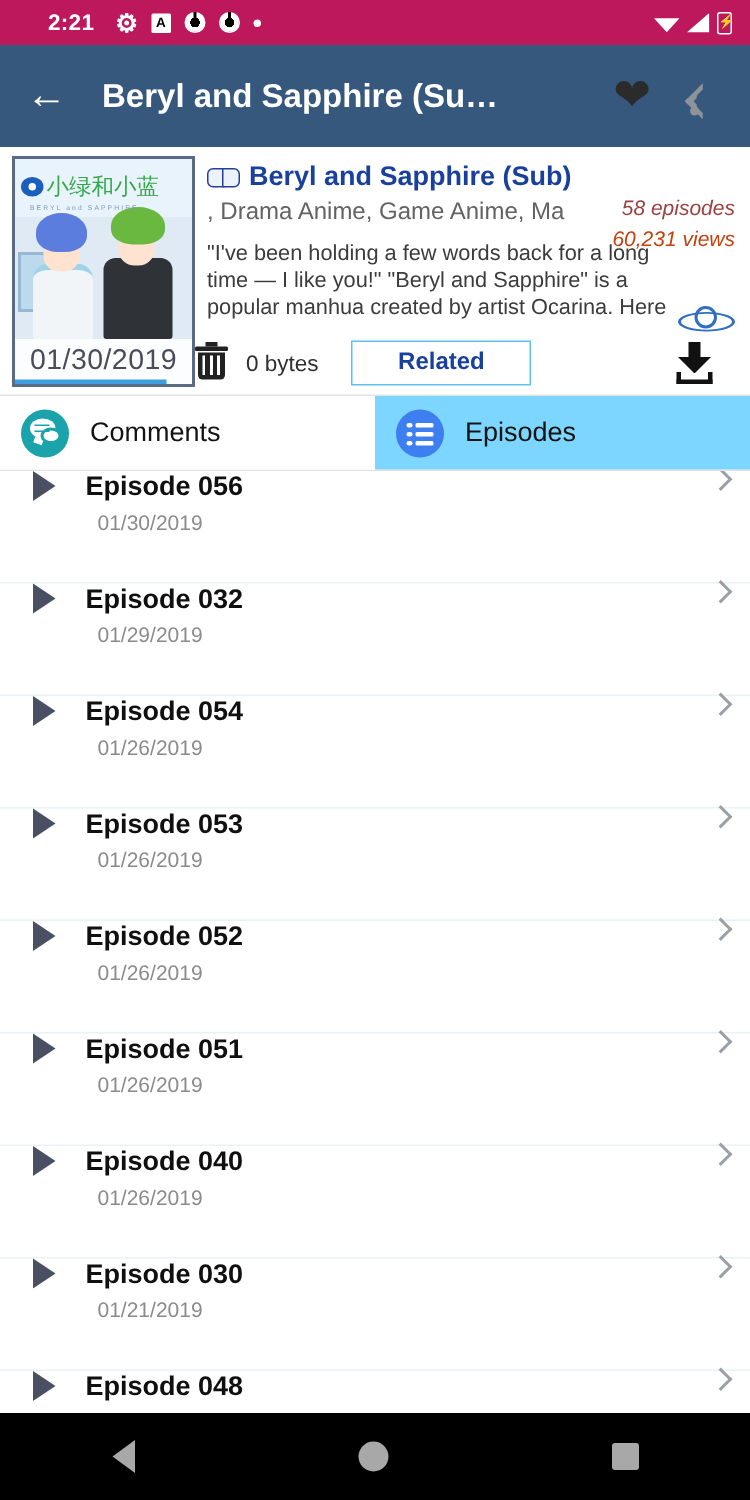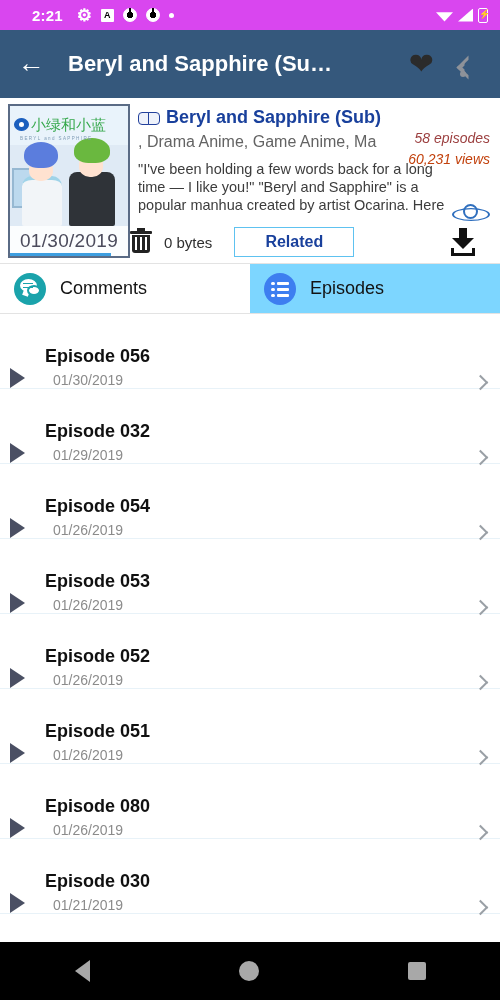--- a/index.html
+++ b/index.html
@@ -6,21 +6,21 @@
   html,body { width:500px; height:1000px; }
   body {
     font-family: "Liberation Sans", sans-serif;
     background:#ffffff;
     overflow:hidden;
     position:relative;
   }
 
   
   .statusbar {
-    height:30px; background:#d946ef; color:#ffffff;
+    height:30px; background:#be185d; color:#ffffff;
     display:flex; align-items:center; padding:0 8px;
     font-size:14px; font-weight:bold;
   }
   .sb-time { margin-left:24px; letter-spacing:0.2px; font-size:15px; }
   .sb-icons { display:flex; align-items:center; gap:9px; margin-left:14px; }
   .sb-right { margin-left:auto; display:flex; align-items:center; gap:5px; padding-right:4px;}
   .sb-ic { width:15px; height:15px; display:inline-block; position:relative; }
   .gear-ic::before{
     content:"\2699"; font-size:17px; line-height:15px; color:#fff;
   }
@@ -204,21 +204,21 @@
   .ic-chat { background:#1aa3ab; }
   .ic-chat .b1{position:absolute;left:6px;top:6px;width:17px;height:13px;background:#fff;border-radius:50%;}
   .ic-chat .b1::after{content:"";position:absolute;left:3px;bottom:-4px;width:6px;height:6px;background:#fff;transform:rotate(20deg);}
   .ic-chat .b2{position:absolute;left:13px;top:12px;width:14px;height:11px;background:#fff;border-radius:50%;border:2px solid #1aa3ab;}
   .ic-chat .ln{position:absolute;left:9px;height:1.6px;width:10px;background:#1aa3ab;}
   .ic-chat .ln:nth-child(3){top:10px;} .ic-chat .ln:nth-child(4){top:14px;}
 
   
   .ep-list { height:632px; overflow:hidden; background:#fff; }
   .ep-row {
-    height:75px; display:flex; align-items:flex-end; padding:0 14px 0 4px;
+    height:75px; display:flex; align-items:flex-start; padding:0 14px 0 16px;
     border-bottom:1px solid #e8f2f8; cursor:pointer; position:relative;
   }
   .play-tri {
     width:0;height:0;border-left:15px solid #4a4f63;
     border-top:10px solid transparent;border-bottom:10px solid transparent;
     margin-left:6px; flex:0 0 auto;
   }
   .ep-text { margin-left:20px; flex:1 1 auto; }
   .ep-title { font-size:18px; font-weight:bold; color:#101010; }
   .ep-date { font-size:14px; color:#8b8b8b; margin-top:5px; margin-left:8px; }
@@ -405,21 +405,21 @@
     <span class="ep-text">
       <span class="ep-title">Episode 051</span>
       <div class="ep-date">01/26/2019</div>
     </span>
     <span class="chev"></span>
   </div>
 
   <div class="ep-row">
     <span class="play-tri"></span>
     <span class="ep-text">
-      <span class="ep-title">Episode 080</span>
+      <span class="ep-title">Episode 040</span>
       <div class="ep-date">01/26/2019</div>
     </span>
     <span class="chev"></span>
   </div>
 
   <div class="ep-row">
     <span class="play-tri"></span>
     <span class="ep-text">
       <span class="ep-title">Episode 030</span>
       <div class="ep-date">01/21/2019</div>

